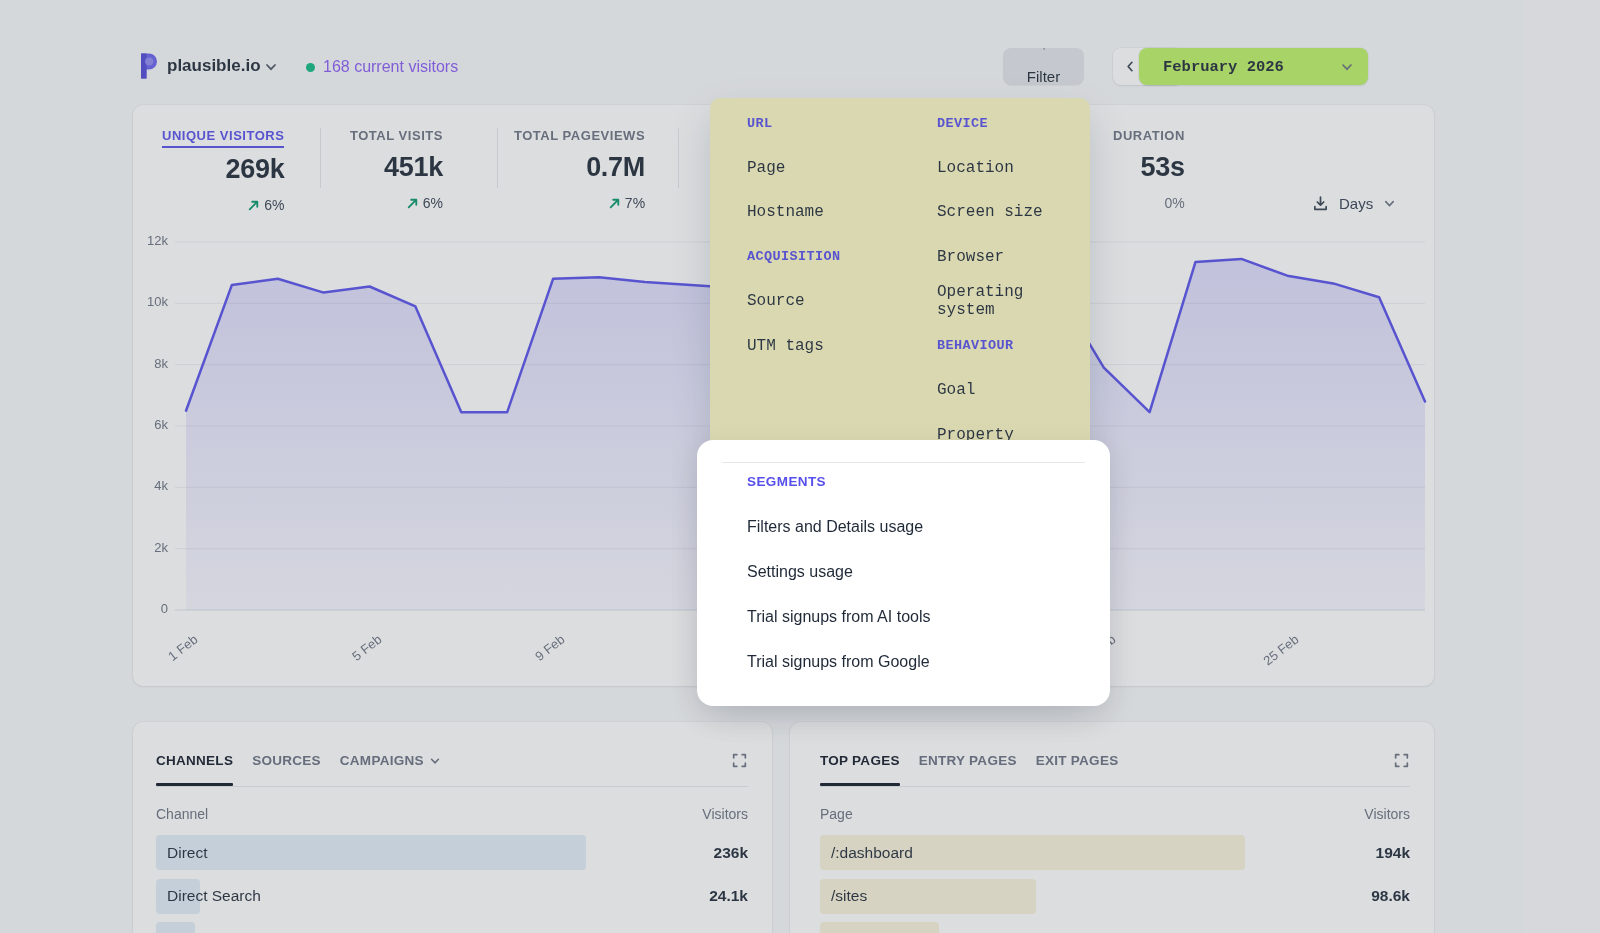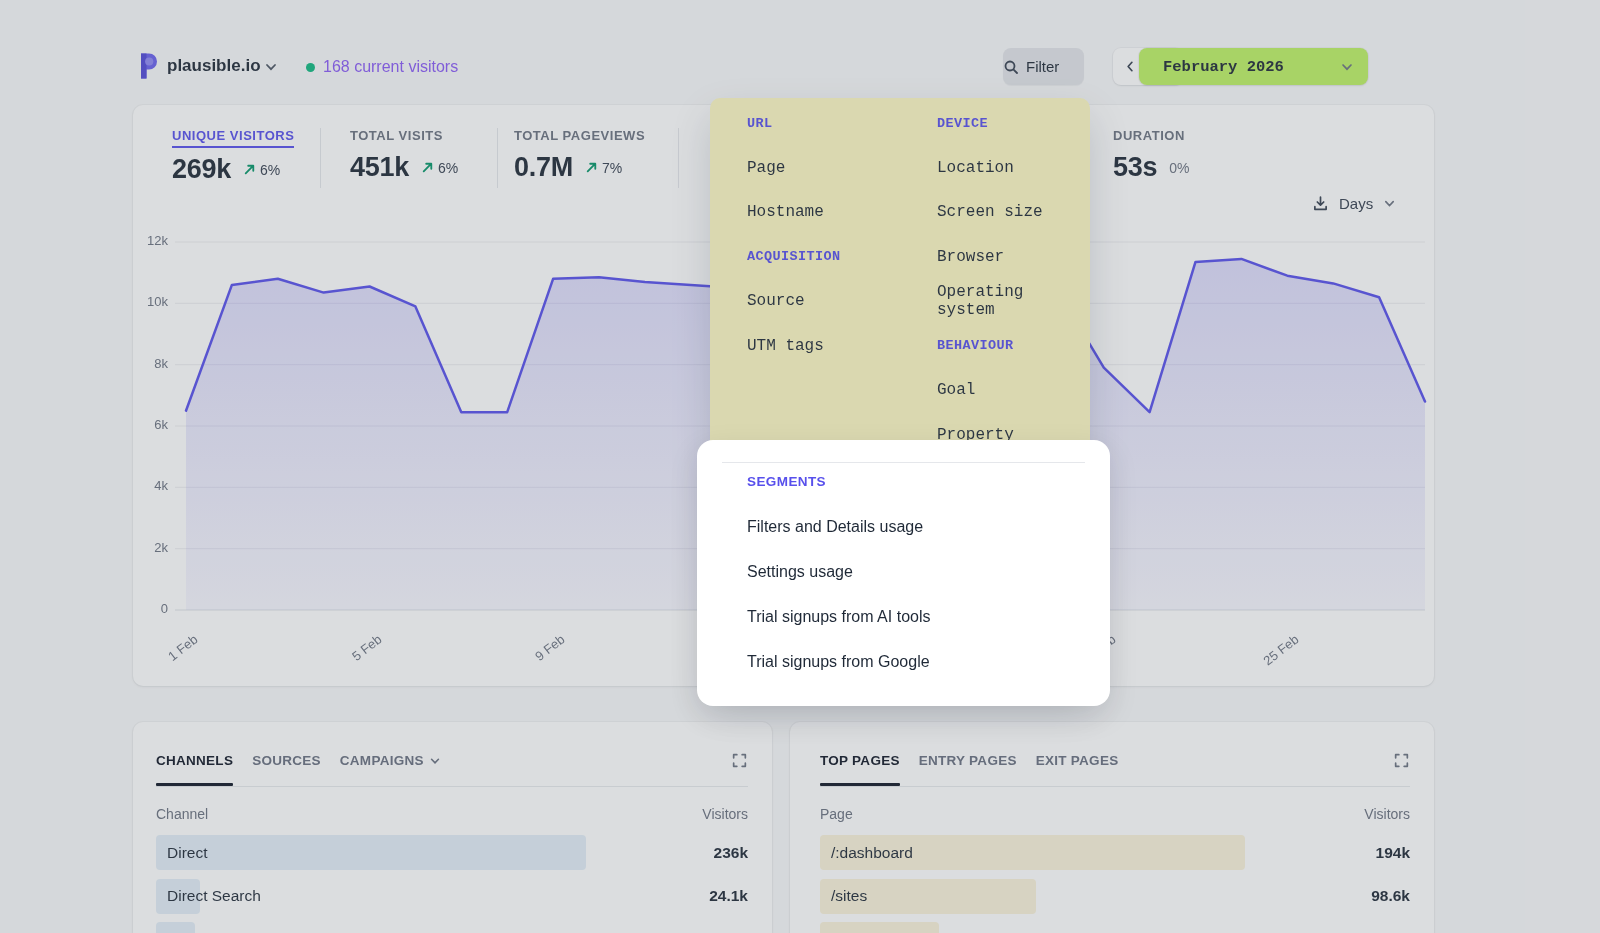--- a/index.html
+++ b/index.html
@@ -8,38 +8,38 @@
 
   
   .logo{position:absolute;left:137px;top:52px;width:23px;height:28px;}
   .site-name{position:absolute;left:167px;top:56px;font-size:17px;font-weight:700;color:#1f2937;}
   .site-chevron{position:absolute;left:264px;top:60px;color:#4b5563;}
   .live{position:absolute;left:306px;top:58px;display:flex;align-items:center;gap:8px;}
   .live-dot{width:9px;height:9px;border-radius:50%;}
   .live-label{font-size:16px;color:#8b5cf6;}
 
   .filter-btn{position:absolute;left:1003px;top:48px;width:81px;height:37px;background:#e3e5e9;
-      border-radius:8px;display:flex;align-items:center;gap:7px;cursor:pointer;
-      box-shadow:0 1px 1px rgba(16,24,40,.05);}
+      border-radius:8px;display:flex;align-items:center;justify-content:center;gap:18px;cursor:pointer;
+      box-shadow:0 1px 1px rgba(16,24,40,.05);flex-direction:column;}
   .filter-btn span{font-size:15px;font-weight:500;color:#1f2937;}
   .navgroup{position:absolute;left:1113px;top:48px;width:70px;height:37px;background:#fff;border-radius:8px;
       box-shadow:0 1px 2px rgba(16,24,40,.08),0 0 0 1px rgba(16,24,40,.04);display:flex;}
   .navgroup .navbtn{flex:1;display:flex;align-items:center;justify-content:center;cursor:pointer;}
   .period{position:absolute;left:1139px;top:48px;width:229px;height:37px;background:#bef264;border-radius:8px;
       box-shadow:0 1px 2px rgba(16,24,40,.08),0 0 0 1px rgba(16,24,40,.04);display:flex;align-items:center;cursor:pointer;font-family:Liberation Mono, monospace;}
   .period-label{margin-left:24px;font-size:15.5px;font-weight:600;color:#1f2937;flex:1;}
   .period .chev{margin-right:14px;}
 
   
   .main-card{position:absolute;left:133px;top:105px;width:1301px;height:581px;background:#fff;border-radius:10px;
       box-shadow:0 1px 3px rgba(16,24,40,.07),0 0 0 1px rgba(16,24,40,.03);}
   .stat{position:absolute;top:126px;cursor:pointer;}
   .stat-label{display:inline-block;font-size:13px;font-weight:700;letter-spacing:.04em;color:#6b7280;padding-bottom:3px;}
   .stat.active .stat-label{color:#5850ec;border-bottom:2px solid #5850ec;}
-  .stat-vrow{margin-top:6px;display:flex;align-items:center;gap:12px;}
+  .stat-vrow{margin-top:6px;display:flex;align-items:flex-end;gap:12px;flex-direction:column;}
   .stat-value{font-size:27px;font-weight:700;color:#1f2937;letter-spacing:-.01em;}
   .stat-chg{display:flex;align-items:center;gap:4px;font-size:14px;color:#374151;}
   .stat-sep{position:absolute;top:128px;width:1px;height:60px;background:#e5e7eb;}
 
   .interval{position:absolute;left:1312px;top:195px;display:flex;align-items:center;gap:10px;cursor:pointer;}
   .interval-label{font-size:15px;color:#374151;}
 
   .chart-svg{position:absolute;left:0;top:0;pointer-events:none;}
   .ytick{position:absolute;left:118px;width:50px;text-align:right;font-size:13px;color:#6b7280;}
   .xtick{position:absolute;width:62px;text-align:right;font-size:13px;color:#6b7280;
@@ -262,21 +262,21 @@
     <div class="spot-divider"></div>
     <div class="spot-title">SEGMENTS</div>
     <div class="seg-list" id="seg-list">
         <div class="seg-item">Filters and Details usage</div>
         <div class="seg-item">Settings usage</div>
         <div class="seg-item">Trial signups from AI tools</div>
         <div class="seg-item">Trial signups from Google</div>
       </div>
   </div>
 
-<div class="stat active" style="left: 172px;"><div class="stat-label">UNIQUE VISITORS</div><div class="stat-vrow">
+<div class="stat active" style="left: 162px;"><div class="stat-label">UNIQUE VISITORS</div><div class="stat-vrow">
         <span class="stat-value">269k</span>
         <span class="stat-chg">
           <svg width="13" height="13" viewBox="0 0 12 12" fill="none" stroke="#059669" stroke-width="1.7" stroke-linecap="round" stroke-linejoin="round">
             <path d="M2.5 9.5 9.5 2.5M4.8 2.5h4.7v4.7"></path>
           </svg>
           <span>6%</span>
         </span>
       </div></div>
     <div class="stat" style="left: 350px;"><div class="stat-label">TOTAL VISITS</div><div class="stat-vrow">
         <span class="stat-value">451k</span>

